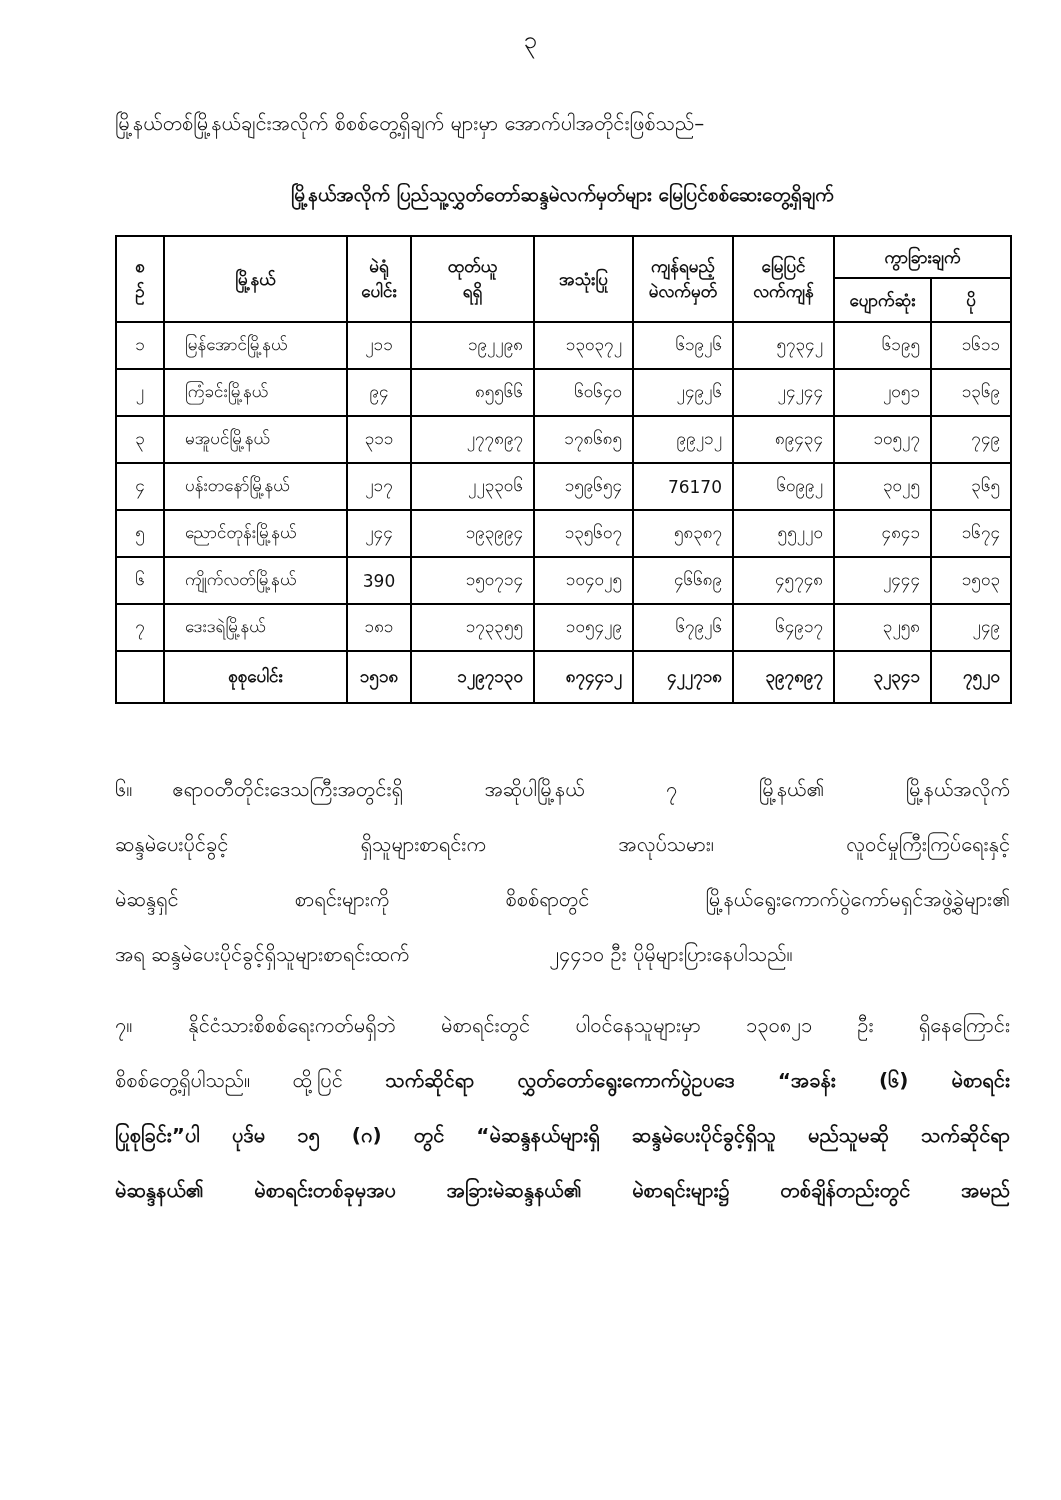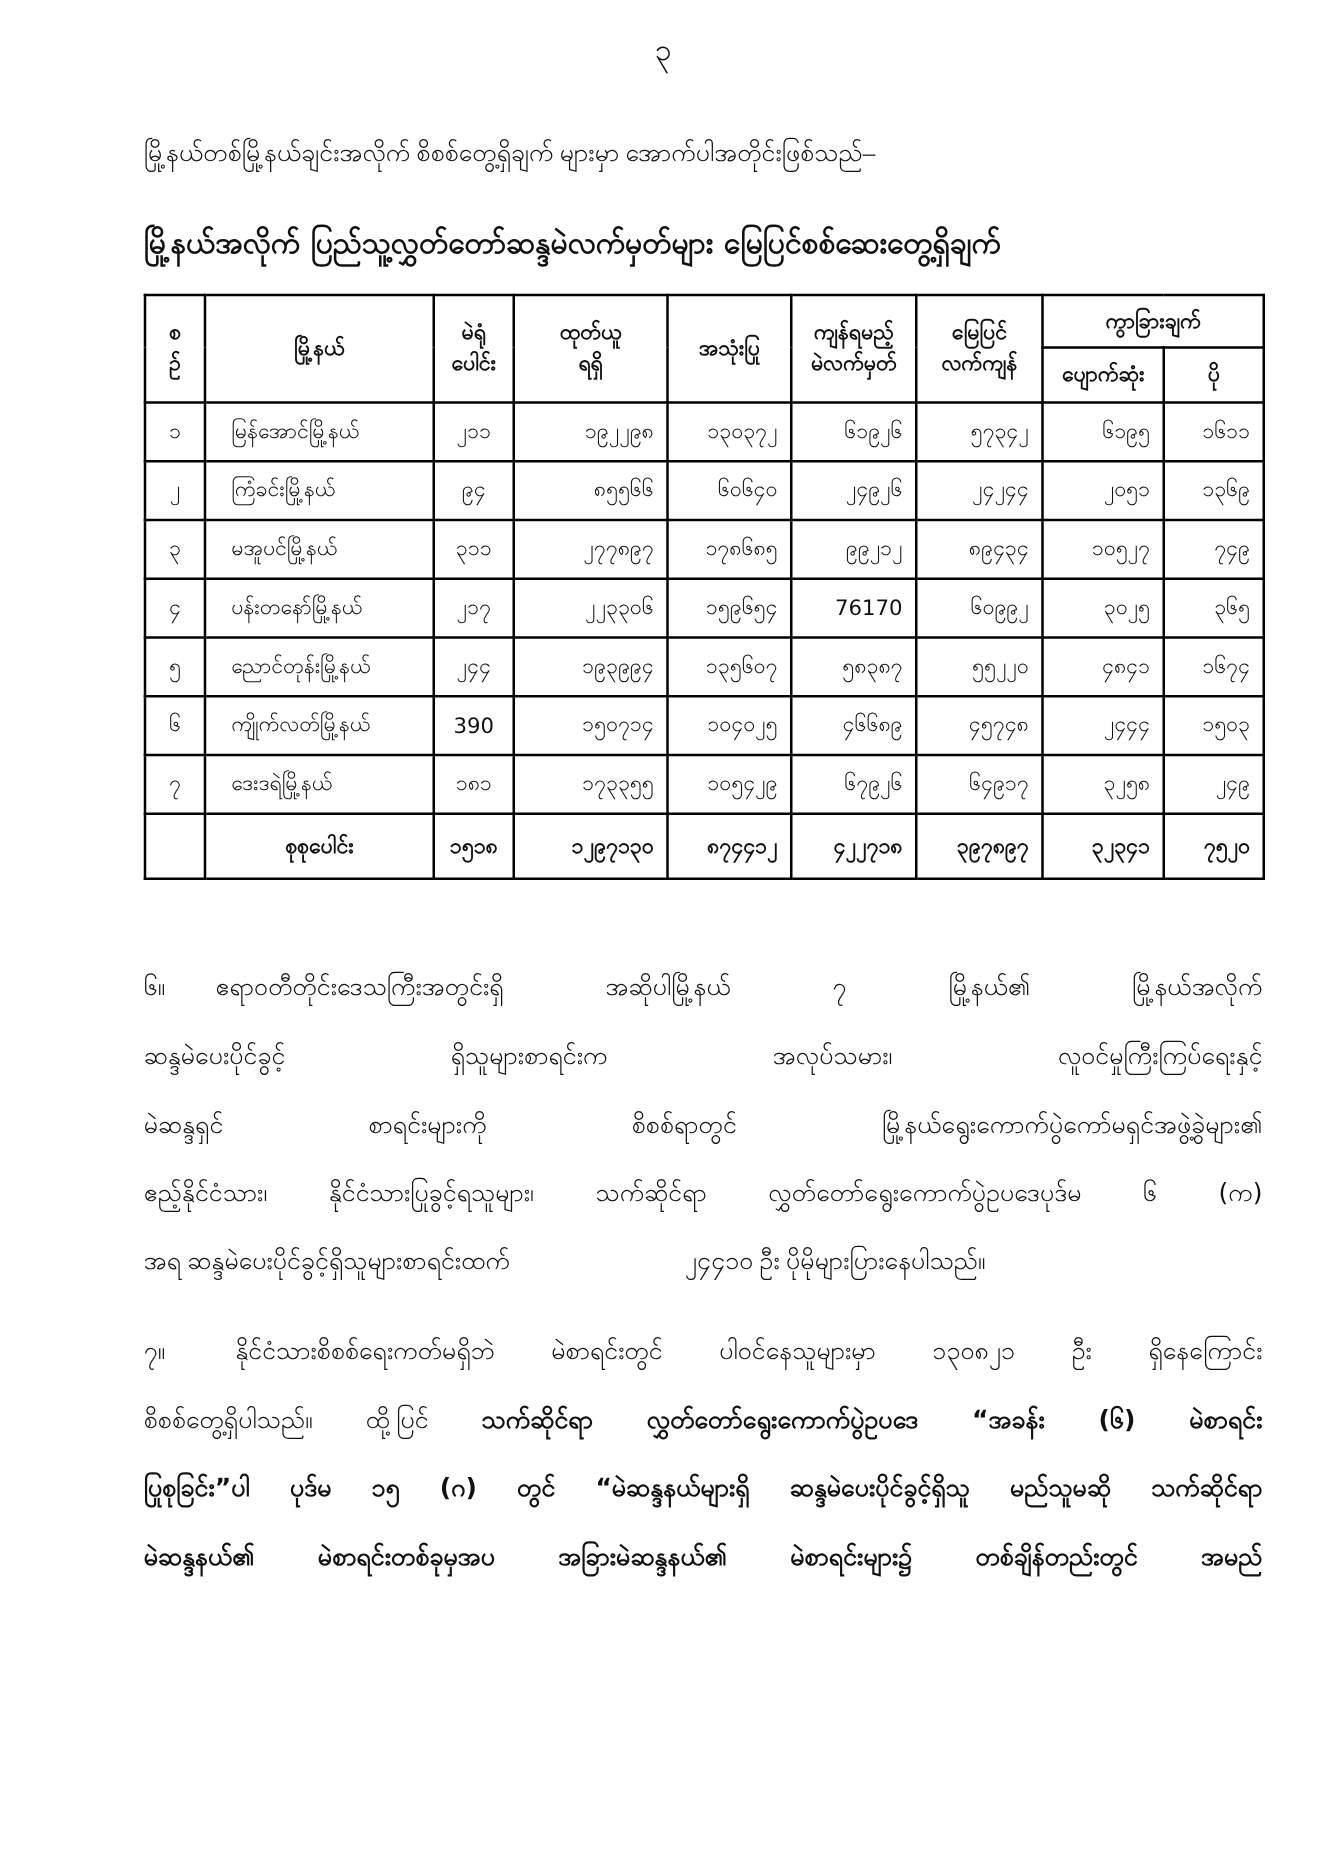--- a/index.html
+++ b/index.html
@@ -3,23 +3,23 @@
 <meta charset="utf-8">
 <style>
   html,body { margin:0; padding:0; background:#ffffff; }
   .page {
     width:1061px; height:1500px; background:#fff; color:#111;
     font-family:"DejaVu Sans", sans-serif; overflow:hidden; position:relative;
   }
   .pagenum { padding-top:24px; height:38px; text-align:center; font-size:24px; }
   .content { margin-left:115px; width:895px; }
   .line { font-size:20px; line-height:55px; text-align:justify; text-align-last:justify; white-space:normal; }
-  .line.noj { text-align:left; text-align-last:left;font-family:Liberation Serif, serif; }
+  .line.noj { text-align:left; text-align-last:left; }
   .intro { margin-top:34px; }
-  .doc-title { margin-top:22px; text-align:left; font-weight:bold; font-size:24px; line-height:42px; }
+  .doc-title { margin-top:22px; text-align:center; font-weight:bold; font-size:19px; line-height:42px; }
   .gap { display:inline-block; height:1px; }
   .bold { font-weight:bold; }
 
   table.results { border-collapse:collapse; table-layout:fixed; width:895px; margin-top:20px; }
   table.results th, table.results td { border:2px solid #000; overflow:hidden; }
   table.results th {
     font-weight:bold; font-size:17px; text-align:center; vertical-align:middle;
     white-space:pre-line; line-height:1.45; padding:2px 1px;
   }
   thead tr.h1 { height:42px; }
@@ -170,21 +170,20 @@
             <td class="num">၇၅၂၀</td>
           </tr>
         </tbody>
     </table>
 
     <div>
         <div class="para first">
           <div class="line"><span>၆။</span><span class="gap" style="width: 40px;"></span><span>ဧရာဝတီတိုင်းဒေသကြီးအတွင်းရှိ အဆိုပါမြို့နယ် ၇ မြို့နယ်၏ မြို့နယ်အလိုက်</span></div>
           <div class="line"><span>ဆန္ဒမဲပေးပိုင်ခွင့် ရှိသူများစာရင်းက အလုပ်သမား၊ လူဝင်မှုကြီးကြပ်ရေးနှင့်</span></div>
           <div class="line"><span>မဲဆန္ဒရှင် စာရင်းများကို စိစစ်ရာတွင် မြို့နယ်ရွေးကောက်ပွဲကော်မရှင်အဖွဲ့ခွဲများ၏</span></div>
-          <div class="line"><span>ဧည့်နိုင်ငံသား၊ နိုင်ငံသားပြုခွင့်ရသူများ၊ သက်ဆိုင်ရာ လွှတ်တော်ရွေးကောက်ပွဲဥပဒေပုဒ်မ ၆ (က)</span></div>
           <div class="line noj"><span>အရ ဆန္ဒမဲပေးပိုင်ခွင့်ရှိသူများစာရင်းထက်</span><span class="gap" style="width: 140px;"></span><span>၂၄၄၁၀ ဦး ပိုမိုများပြားနေပါသည်။</span></div>
         </div>
         <div class="para">
           <div class="line"><span>၇။</span><span class="gap" style="width: 56px;"></span><span>နိုင်ငံသားစိစစ်ရေးကတ်မရှိဘဲ မဲစာရင်းတွင် ပါဝင်နေသူများမှာ ၁၃၀၈၂၁ ဦး ရှိနေကြောင်း</span></div>
           <div class="line"><span>စိစစ်တွေ့ရှိပါသည်။ ထို့ပြင် </span><span class="bold">သက်ဆိုင်ရာ လွှတ်တော်ရွေးကောက်ပွဲဥပဒေ “အခန်း (၆) မဲစာရင်း</span></div>
           <div class="line"><span class="bold">ပြုစုခြင်း”ပါ ပုဒ်မ ၁၅ (ဂ) တွင် “မဲဆန္ဒနယ်များရှိ ဆန္ဒမဲပေးပိုင်ခွင့်ရှိသူ မည်သူမဆို သက်ဆိုင်ရာ</span></div>
           <div class="line"><span class="bold">မဲဆန္ဒနယ်၏ မဲစာရင်းတစ်ခုမှအပ အခြားမဲဆန္ဒနယ်၏ မဲစာရင်းများ၌ တစ်ချိန်တည်းတွင် အမည်</span></div>
         </div>
       </div>
 

